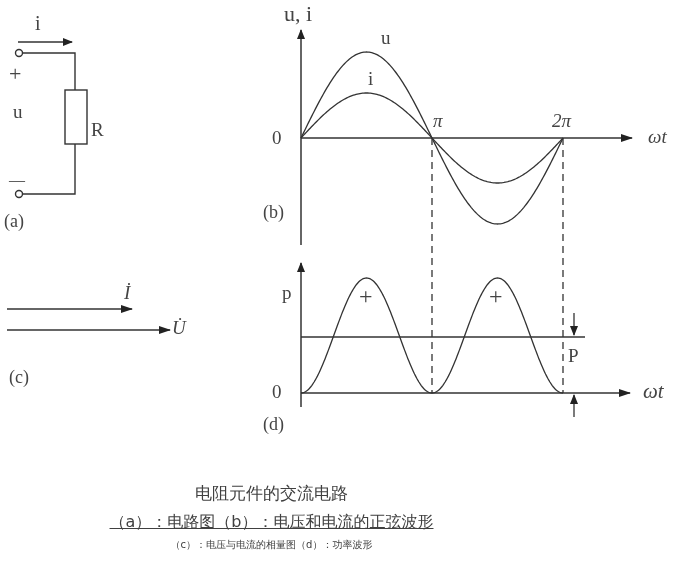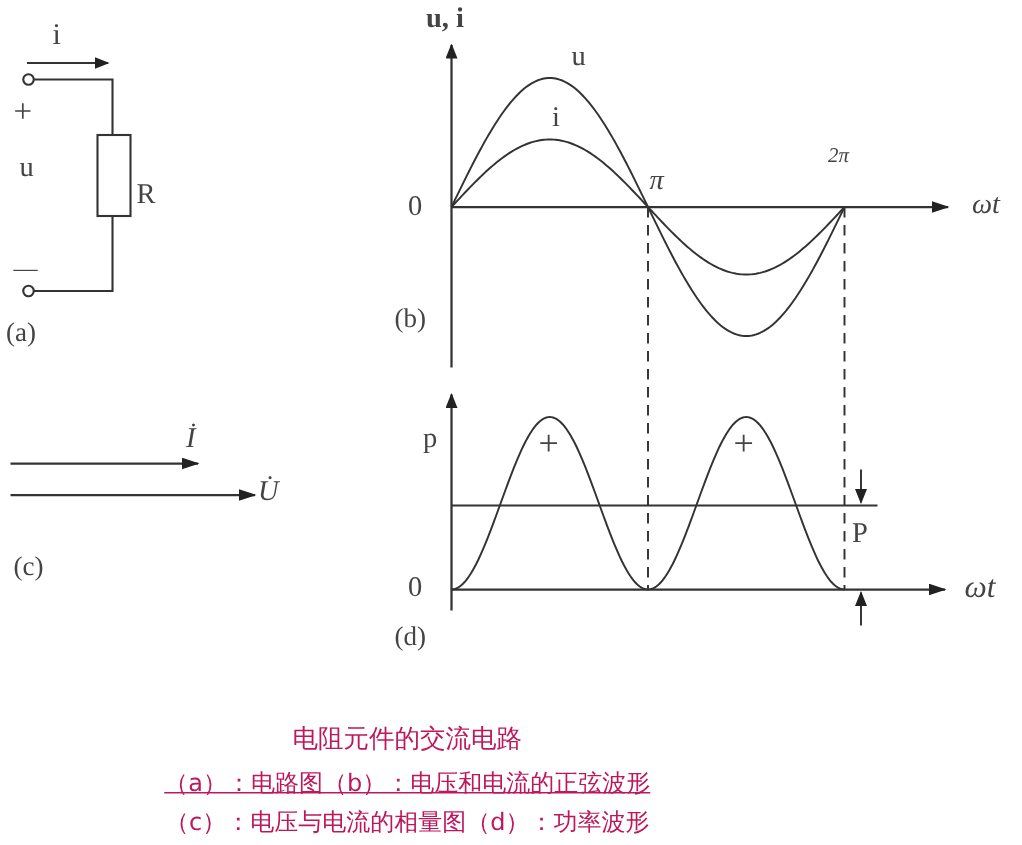--- a/index.html
+++ b/index.html
@@ -1,21 +1,21 @@
 <!DOCTYPE html>
 <html><head>
 <meta charset="utf-8">
 <style>
   html, body { margin:0; padding:0; background:#ffffff; }
   body { width:681px; height:563px; position:relative; overflow:hidden;
          font-family:"DejaVu Serif","Liberation Serif",serif; color:#333; }
   svg { position:absolute; left:0; top:0; }
   .lbl { position:absolute; font-family:"Liberation Serif","DejaVu Serif",serif; color:#444; white-space:nowrap; line-height:1; }
   .it { font-style:italic; }
-  .cap { position:absolute; left:0; width:543px; text-align:center; font-family:"DejaVu Sans","Liberation Sans",sans-serif; color:#be185d; font-size:17px; line-height:1; white-space:nowrap; }
+  .cap { position:absolute; left:0; width:543px; text-align:center; font-family:"DejaVu Sans","Liberation Sans",sans-serif; color:#404040; font-size:17px; line-height:1; white-space:nowrap; }
 </style>
 </head>
 <body>
 
 <svg width="681" height="563" viewBox="0 0 681 563">
   <defs>
     <marker id="arr" markerWidth="10" markerHeight="8" refX="9" refY="4" orient="auto" markerUnits="userSpaceOnUse">
       <path d="M0,0 L10,4 L0,8 Z" fill="#222"></path>
     </marker>
     <marker id="arrS" markerWidth="12" markerHeight="8" refX="11" refY="4" orient="auto" markerUnits="userSpaceOnUse">
@@ -56,36 +56,36 @@
   </g>
 </svg>
 
 <span class="lbl" style="left:35px;top:13px;font-size:20px;">i</span>
 <span class="lbl" style="left:9px;top:63px;font-size:22px;">+</span>
 <span class="lbl" style="left:13px;top:102px;font-size:19px;">u</span>
 <span class="lbl" style="left:91px;top:120px;font-size:19px;">R</span>
 <span class="lbl" style="left:9px;top:172px;font-size:16px;">—</span>
 <span class="lbl" style="left:4px;top:212px;font-size:18px;">(a)</span>
 
-<span class="lbl" style="left:284px;top:3px;font-size:19px;font-weight:bold;">u, i</span>
+<span class="lbl" style="left:284px;top:3px;font-size:22px;">u, i</span>
 <span class="lbl" style="left:381px;top:28px;font-size:19px;">u</span>
 <span class="lbl" style="left:368px;top:69px;font-size:19px;">i</span>
 <span class="lbl" style="left:272px;top:128px;font-size:19px;">0</span>
 <span class="lbl it" style="left:433px;top:111px;font-size:19px;">π</span>
-<span class="lbl it" style="left:552px;top:98px;font-size:14px;">2π</span>
+<span class="lbl it" style="left:552px;top:111px;font-size:19px;">2π</span>
 <span class="lbl it" style="left:648px;top:127px;font-size:19px;">ωt</span>
 <span class="lbl" style="left:263px;top:203px;font-size:18px;">(b)</span>
 
 <span class="lbl it" style="left:124px;top:283px;font-size:19px;">İ</span>
 <span class="lbl it" style="left:172px;top:318px;font-size:19px;">U̇</span>
 <span class="lbl" style="left:9px;top:368px;font-size:18px;">(c)</span>
 
 <span class="lbl" style="left:282px;top:283px;font-size:19px;">p</span>
 <span class="lbl" style="left:272px;top:382px;font-size:19px;">0</span>
 <span class="lbl" style="left:359px;top:284px;font-size:24px;">+</span>
 <span class="lbl" style="left:489px;top:284px;font-size:24px;">+</span>
 <span class="lbl" style="left:568px;top:346px;font-size:19px;">P</span>
 <span class="lbl it" style="left:643px;top:381px;font-size:21px;">ωt</span>
 <span class="lbl" style="left:263px;top:415px;font-size:18px;">(d)</span>
 
 <div class="cap" style="top:485px;">电阻元件的交流电路</div>
 <div class="cap" style="top:514px;font-size:16px;text-decoration:underline;">（a）：电路图（b）：电压和电流的正弦波形</div>
-<div class="cap" style="top:540px;font-size:16px;">（c）：电压与电流的相量图（d）：功率波形</div>
+<div class="cap" style="top:540px;font-size:10px;">（c）：电压与电流的相量图（d）：功率波形</div>
 
 </body></html>

